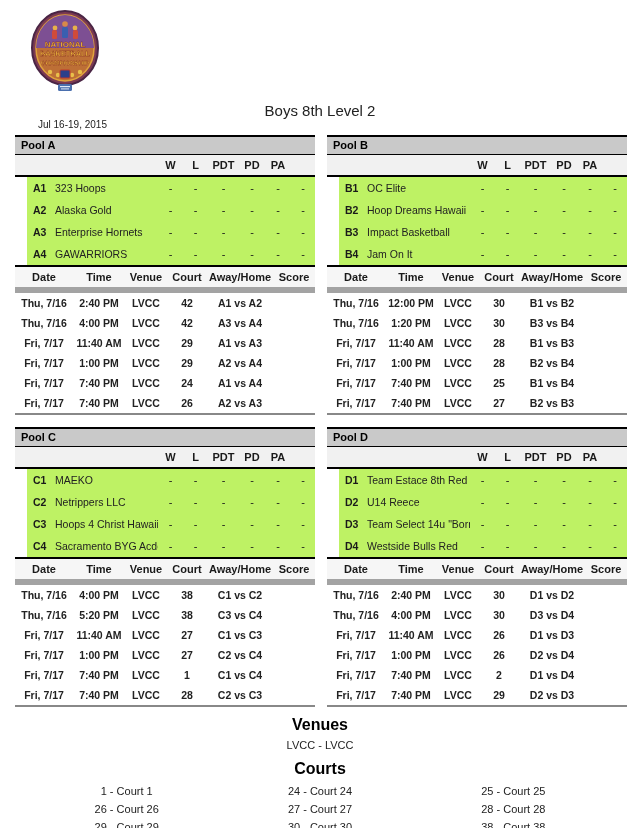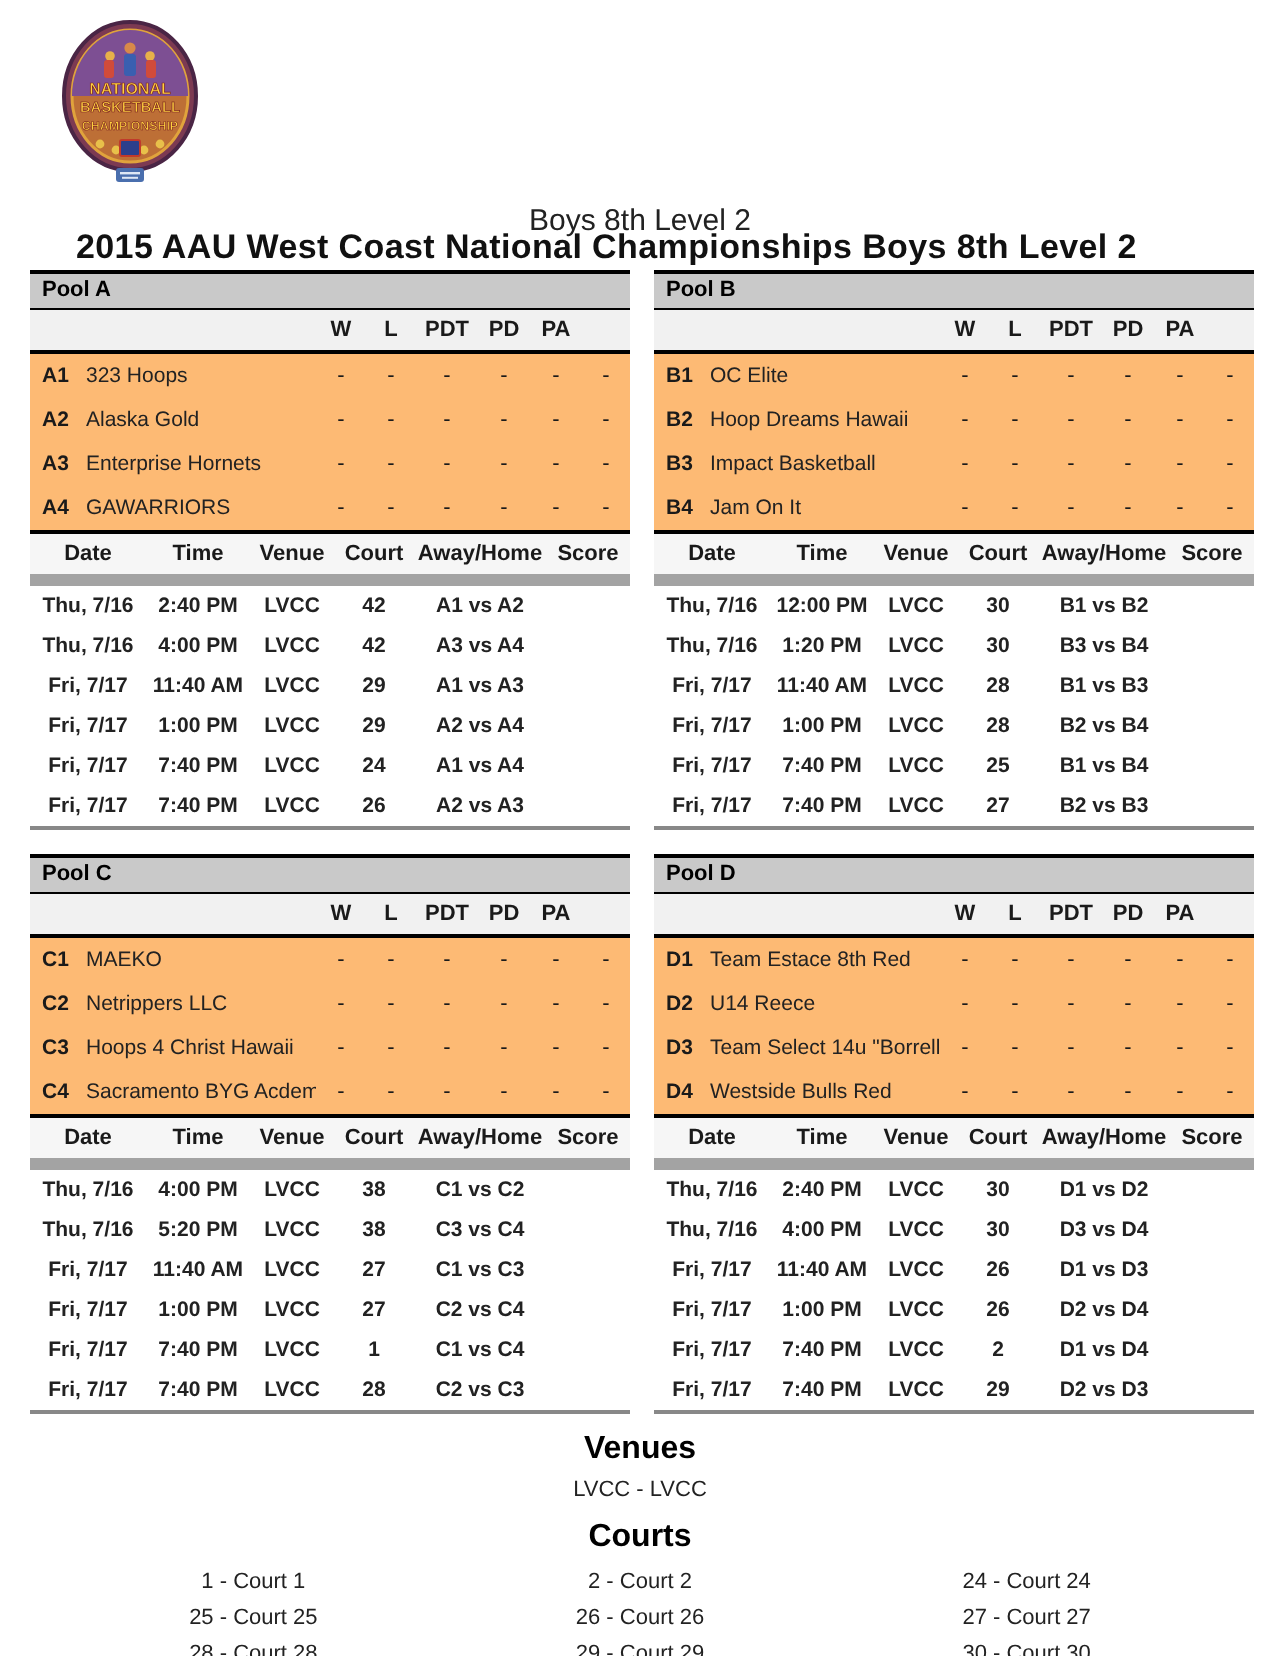--- a/index.html
+++ b/index.html
@@ -21,21 +21,21 @@
   .pool { border-bottom:2px solid #888; }
   .pool-header { background:#c9c9c9; border-top:2px solid #000; border-bottom:1px solid #000;
     font-weight:bold; font-size:11px; padding:2px 6px 3px 6px; color:#000; }
 
   .stats { border-bottom:2px solid #000; }
   .stats-row { display:grid; grid-template-columns:26px 1fr 25px 25px 31px 26px 26px 24px;
     align-items:center; font-size:11px; }
   .stats-head { background:#f1f1f1; border-bottom:2px solid #000; padding:4px 0; font-weight:bold; }
   .stats-head .name-span { grid-column:1 / 3; }
   .stats-row .stat { text-align:center; }
-  .stats-row.team { padding:5px 0; background:#fdba74; }
+  .stats-row.team { padding:5px 0; background:#bef264;margin-left:12px; }
   .stats-row.team .seed { font-weight:bold; padding-left:6px; font-size:10.5px; }
   .stats-row.team .tname { padding-left:2px; color:#222; font-size:10.5px;
     white-space:nowrap; overflow:hidden; }
 
   .sched-row { display:grid; grid-template-columns:58px 52px 42px 40px 66px 42px;
     align-items:center; font-size:10.5px;font-weight:bold; }
   .sched-row .cell { text-align:center; white-space:nowrap; }
   .sched-head { background:#f6f6f6; border-bottom:6px solid #a3a3a3; padding:4px 0;
     font-weight:bold; font-size:11px; }
   .sched-row.game { padding:4px 0; color:#222; }
@@ -68,21 +68,20 @@
     <circle cx="22" cy="62" r="2.2" fill="#e8c04a"></circle>
     <circle cx="30" cy="65" r="2.2" fill="#e8c04a"></circle>
     <circle cx="44" cy="65" r="2.2" fill="#e8c04a"></circle>
     <circle cx="52" cy="62" r="2.2" fill="#e8c04a"></circle>
     <rect x="32" y="60" width="10" height="8" rx="1" fill="#2b3f8c" stroke="#c0392b" stroke-width="1"></rect>
     <rect x="30" y="74" width="14" height="7" rx="1.5" fill="#4a6fae"></rect>
     <rect x="32" y="76" width="10" height="1.2" fill="#dfe8f5"></rect>
     <rect x="33" y="78.4" width="8" height="1" fill="#dfe8f5"></rect>
   </svg>
   <div class="header-text">
-    <div class="title">2015 AAU West Coast National Championships Boys 8th Level 2</div>
     <div class="dates">Jul 16-19, 2015</div>
   </div>
 </header>
 
 <div class="page-subtitle">Boys 8th Level 2</div>
 
 <div class="pools">
     <section class="pool">
       <div class="pool-header">Pool A</div>
       <div class="stats">
@@ -531,21 +530,20 @@
         </div>
       </div>
     </section>
   </div>
 
 <div class="venues-heading">Venues</div>
 <div class="venue-item">LVCC - LVCC</div>
 <div class="courts-heading">Courts</div>
 <div class="courts-grid">
     <div class="court-item">1 - Court 1</div>
-    <div class="court-item">2 - Court 2</div>
     <div class="court-item">24 - Court 24</div>
     <div class="court-item">25 - Court 25</div>
     <div class="court-item">26 - Court 26</div>
     <div class="court-item">27 - Court 27</div>
     <div class="court-item">28 - Court 28</div>
     <div class="court-item">29 - Court 29</div>
     <div class="court-item">30 - Court 30</div>
     <div class="court-item">38 - Court 38</div>
     <div class="court-item">42 - Court 42</div>
   </div>

